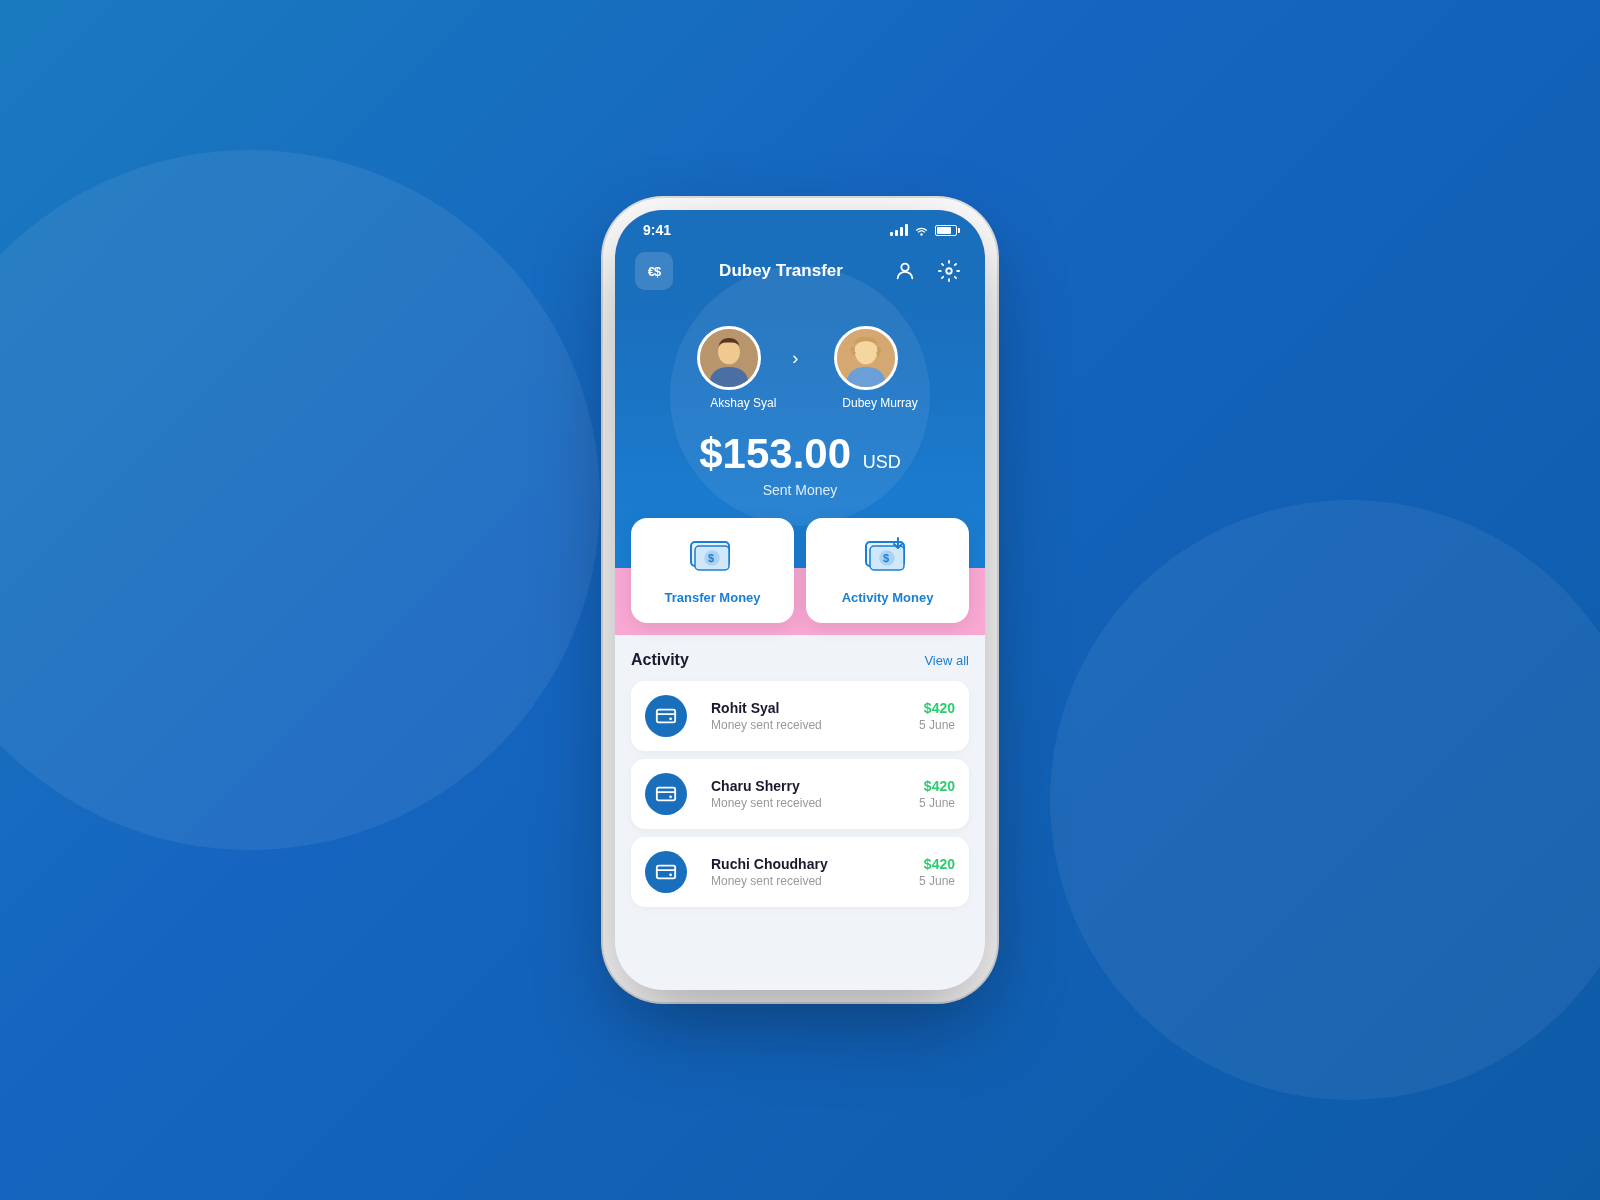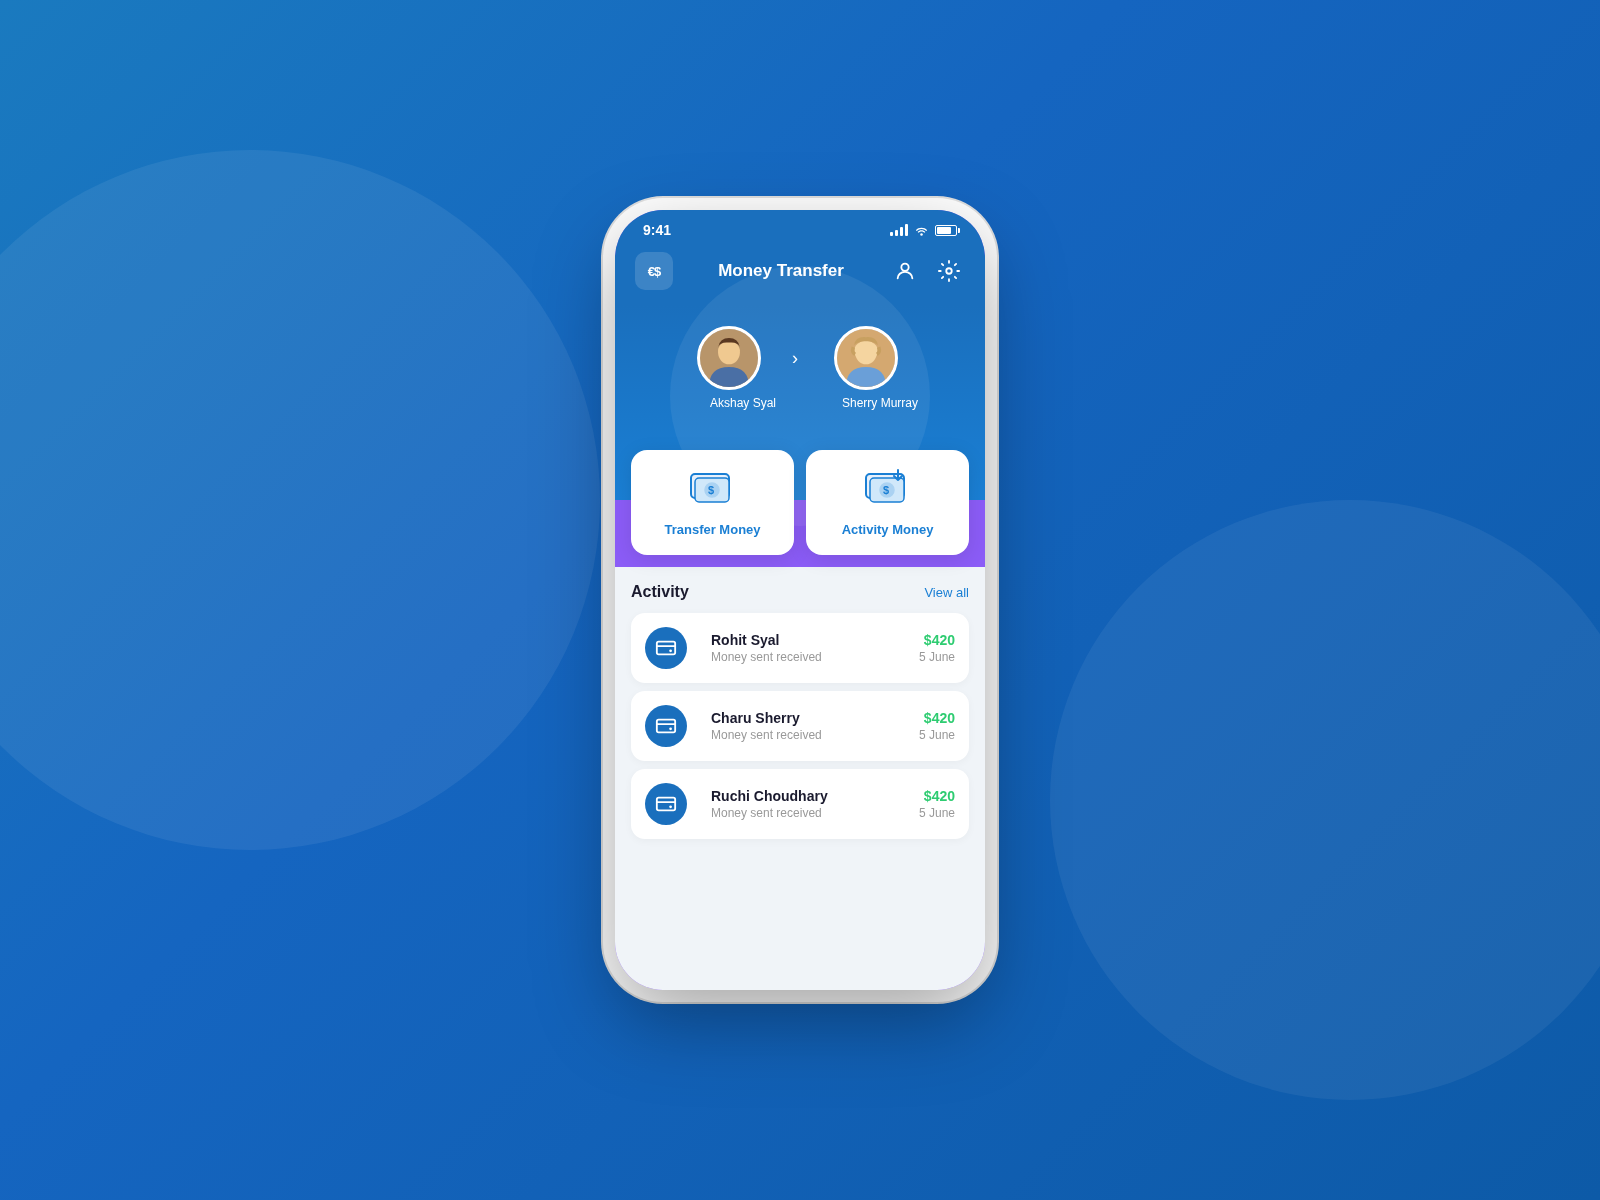--- a/index.html
+++ b/index.html
@@ -32,21 +32,21 @@
       height: 600px;
       border-radius: 50%;
       background: rgba(255,255,255,0.06);
       right: -50px;
       bottom: 100px;
     }
 
     .phone {
       width: 370px;
       height: 780px;
-      background: #8b5cf6;
+      background: #f9a8d4;
       border-radius: 48px;
       box-shadow: 0 30px 80px rgba(0,0,0,0.35), 0 0 0 12px #fff, 0 0 0 14px #e0e0e0;
       overflow: hidden;
       position: relative;
       display: flex;
       flex-direction: column;
     }
 
     
     .status-bar {
@@ -388,21 +388,21 @@
         <circle cx="12" cy="16" r="2"></circle>
       </svg>
       <div class="battery">
         <div class="battery-fill"></div>
       </div>
     </div>
   </div>
 
   <div class="header">
     <div class="logo">€$</div>
-    <span class="header-title">Money Transfer</span>
+    <span class="header-title">Dubey Transfer</span>
     <div class="header-icons">
       <div class="header-icon-btn">
         <svg width="22" height="22" viewBox="0 0 24 24" fill="none" stroke="white" stroke-width="2" stroke-linecap="round" stroke-linejoin="round">
           <circle cx="12" cy="8" r="4"></circle>
           <path d="M4 20c0-4 3.6-7 8-7s8 3 8 7"></path>
         </svg>
       </div>
       <div class="header-icon-btn">
         <svg width="22" height="22" viewBox="0 0 24 24" fill="none" stroke="white" stroke-width="2" stroke-linecap="round" stroke-linejoin="round">
           <circle cx="12" cy="12" r="3"></circle>
@@ -438,24 +438,31 @@
           <svg width="64" height="64" viewBox="0 0 64 64" xmlns="http://www.w3.org/2000/svg">
             <rect width="64" height="64" fill="#d4a870"></rect>
             <ellipse cx="32" cy="26" rx="12" ry="13" fill="#f5d5a0"></ellipse>
             <path d="M10 64 Q10 42 32 42 Q54 42 54 64" fill="#6a9fd8"></path>
             <ellipse cx="32" cy="24" rx="13" ry="11" fill="#f5d5a0"></ellipse>
             <path d="M19 18 Q20 8 32 9 Q44 8 45 18 C40 12 24 12 19 18Z" fill="#c8a060"></path>
             <path d="M18 20 Q16 26 20 28" stroke="#c8a060" stroke-width="4" fill="none"></path>
             <path d="M46 20 Q48 26 44 28" stroke="#c8a060" stroke-width="4" fill="none"></path>
           </svg>
         </div>
-        <span class="avatar-name">Sherry Murray</span>
-      </div>
-    </div>
-
+        <span class="avatar-name">Dubey Murray</span>
+      </div>
+    </div>
+
+    <div class="amount-display">
+      <div class="amount-value">
+        <span>$153.00</span>
+        <span class="amount-currency">USD</span>
+      </div>
+      <div class="amount-label">Sent Money</div>
+    </div>
   </div>
 
   <div class="cards-section">
     <div class="action-card">
       <div class="action-card-icon money-icon">
         <svg width="48" height="36" viewBox="0 0 48 36" fill="none" xmlns="http://www.w3.org/2000/svg">
           <rect x="2" y="6" width="38" height="24" rx="4" fill="#e8f1fc" stroke="#1a7fd4" stroke-width="2"></rect>
           <rect x="6" y="10" width="34" height="24" rx="4" fill="#d0e8fa" stroke="#1a7fd4" stroke-width="1.5"></rect>
           <circle cx="23" cy="22" r="7" fill="#1a7fd4" opacity="0.2" stroke="#1a7fd4" stroke-width="1.5"></circle>
           <text x="19" y="26" font-size="11" fill="#1a7fd4" font-weight="bold">$</text>

